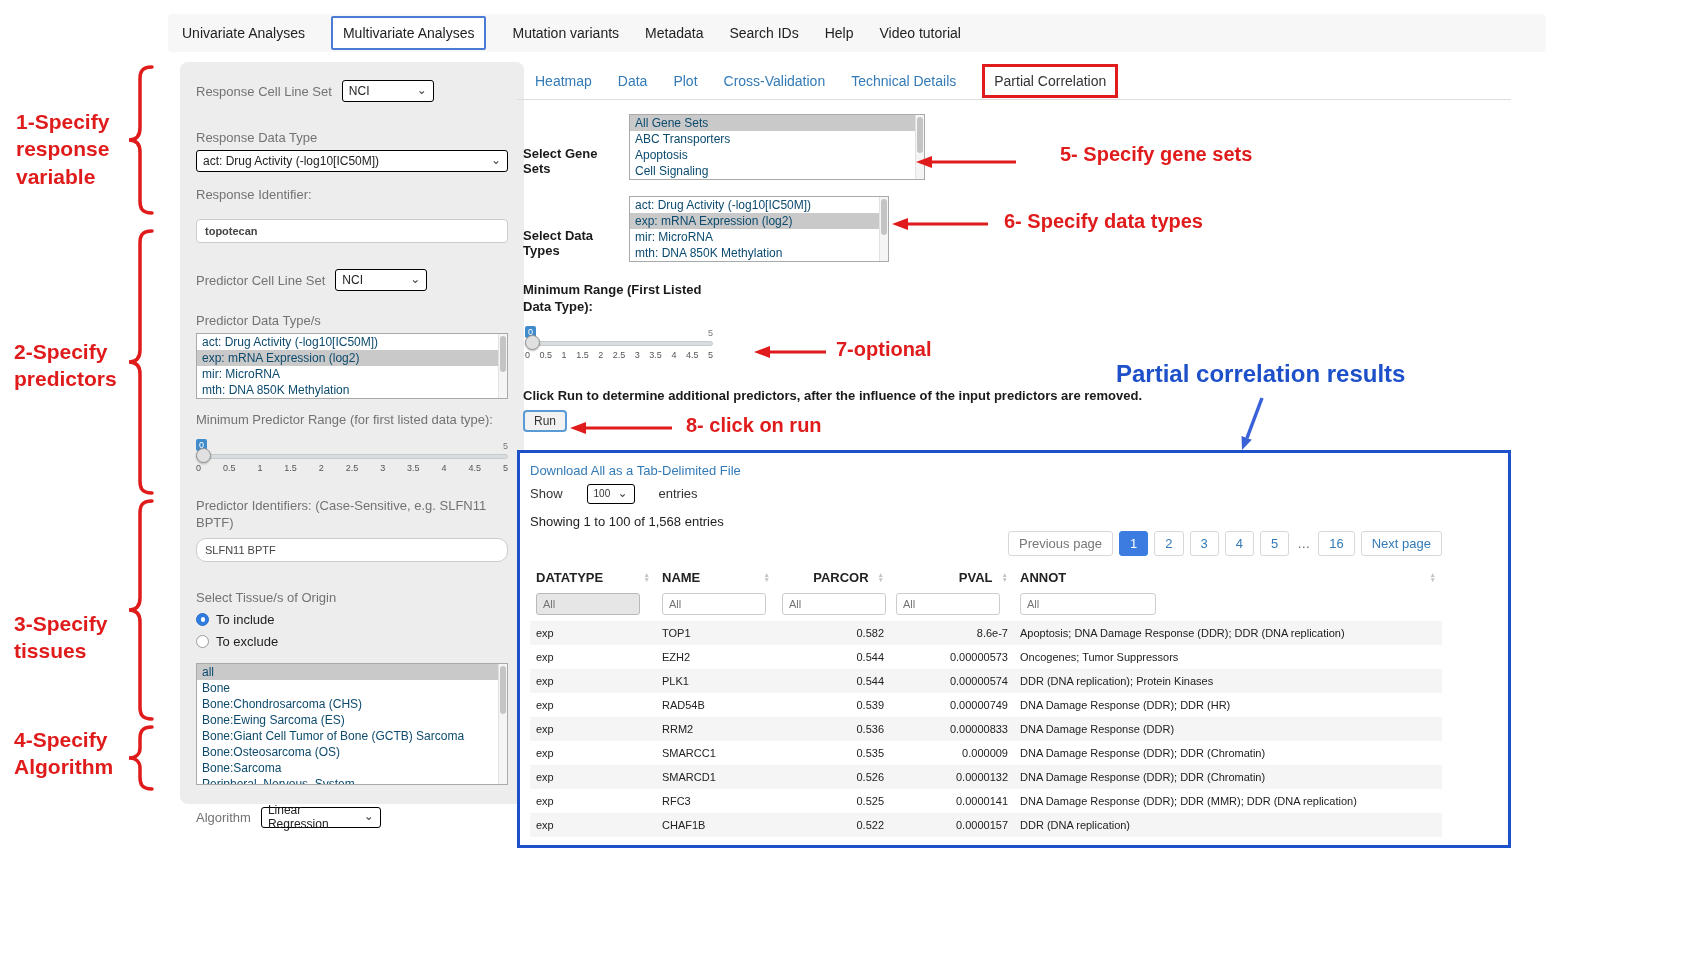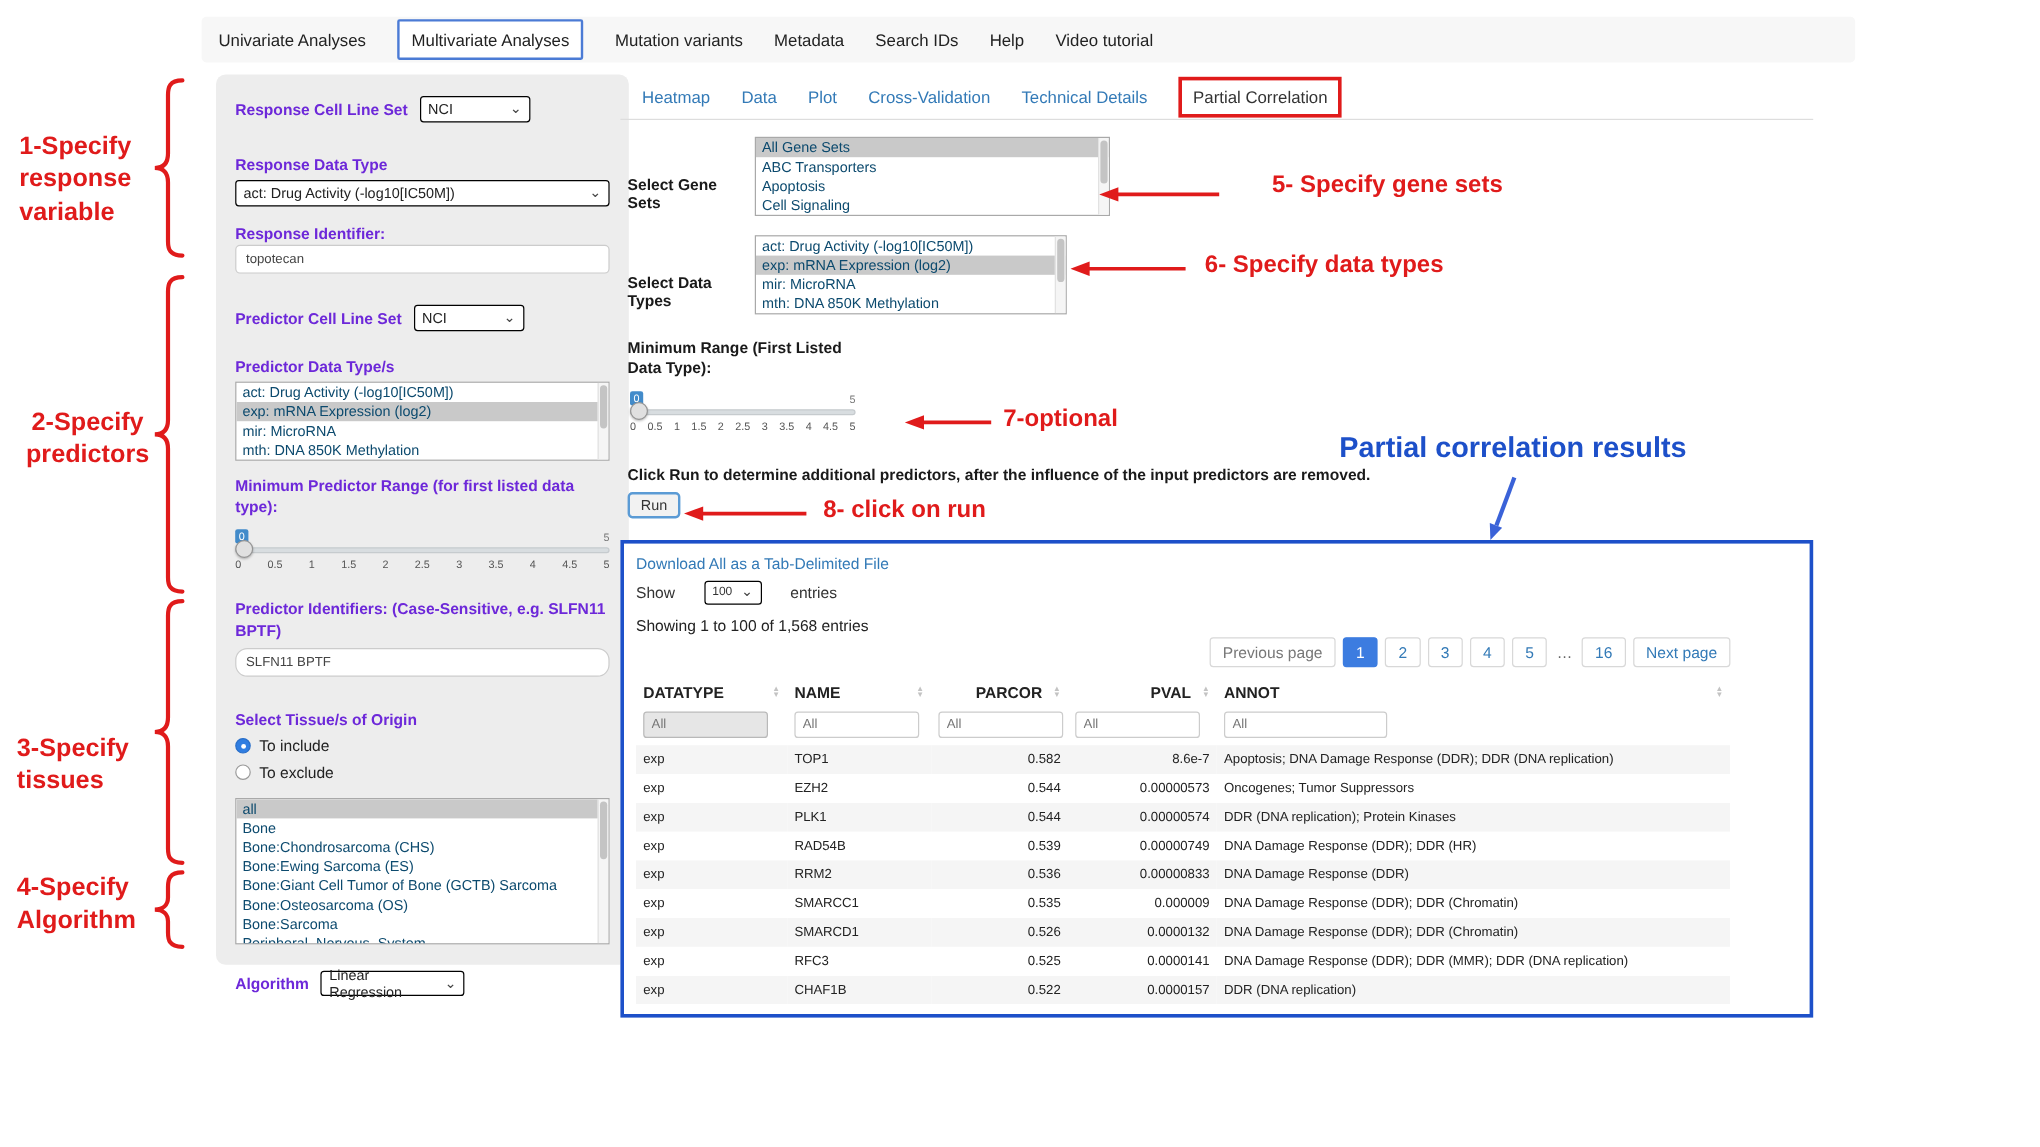--- a/index.html
+++ b/index.html
@@ -14,21 +14,21 @@
 
   
   .red-label { position:absolute; color:#e01b1b; font-weight:bold; font-size:21px; line-height:1.3; }
   .red-label.small { font-size:20px; line-height:1.2; white-space:nowrap; }
   .blue-label { position:absolute; color:#1d50c9; font-weight:bold; font-size:24px; white-space:nowrap; }
   .anno-svg { position:absolute; }
 
   
   .panel { position:absolute; left:180px; top:62px; width:344px; height:742px; background:#ededed;
            border-radius:8px; padding:14px 16px; font-size:13px; }
-  .blabel { font-weight:bold; font-size:13px; color:#6d28d9; display:block; }
+  .blabel { font-weight:normal; font-size:13px; color:#737373; display:block; }
   .inline-row { display:flex; align-items:center; gap:10px; }
   .fake-select { background:#fff; border:1px solid #000000; border-radius:3px; display:inline-flex;
                  align-items:center; justify-content:space-between; padding:2px 6px; font-size:12px;
                  color:#222; cursor:pointer; }
   .fake-select .caret { font-size:12px; color:#444; margin-left:6px; line-height:0.8; }
   .sel-sm { width:92px; height:22px; }
   .sel-full { width:100%; height:22px; }
   .sel-alg { width:120px; height:21px; font-size:12px; }
   .text-input { width:100%; height:24px; border:1px solid #ccc; border-radius:4px; background:#fff;
                 font-size:11px; color:#444; padding:0 8px; font-family:inherit; }
@@ -117,21 +117,21 @@
     <div class="nav-item">Search IDs</div>
     <div class="nav-item">Help</div>
     <div class="nav-item">Video tutorial</div>
   </nav>
 
   <div class="red-label" style="left:16px; top:108px; width:118px;">1-Specify response variable</div>
   <svg class="anno-svg" style="left:124px; top:64px;" width="34" height="152" viewBox="0 0 34 152">
     <path d="M28,3 C17,3 16,9 16,15 L16,64 C16,72 12,76 5,76 C12,76 16,80 16,88 L16,137 C16,143 17,149 28,149" fill="none" stroke="#e01b1b" stroke-width="3.5" stroke-linecap="round"></path>
   </svg>
 
-  <div class="red-label" style="left:14px; top:338px; width:118px;text-align:center;">2-Specify predictors</div>
+  <div class="red-label" style="left:14px; top:338px; width:118px;">2-Specify predictors</div>
   <svg class="anno-svg" style="left:124px; top:228px;" width="34" height="268" viewBox="0 0 34 268">
     <path d="M28,3 C17,3 16,9 16,15 L16,122 C16,130 12,134 5,134 C12,134 16,138 16,146 L16,253 C16,259 17,265 28,265" fill="none" stroke="#e01b1b" stroke-width="3.5" stroke-linecap="round"></path>
   </svg>
 
   <div class="red-label" style="left:14px; top:610px; width:110px;">3-Specify tissues</div>
   <svg class="anno-svg" style="left:124px; top:498px;" width="34" height="224" viewBox="0 0 34 224">
     <path d="M28,3 C17,3 16,9 16,15 L16,100 C16,108 12,112 5,112 C12,112 16,116 16,124 L16,209 C16,215 17,221 28,221" fill="none" stroke="#e01b1b" stroke-width="3.5" stroke-linecap="round"></path>
   </svg>
 
   <div class="red-label" style="left:14px; top:726px; width:120px;">4-Specify Algorithm</div>
@@ -149,21 +149,21 @@
       </span>
     </div>
 
     <span class="blabel" style="margin-top:28px;">Response Data Type</span>
     <span class="fake-select sel-full" style="margin-top:5px;">
       <span>act: Drug Activity (-log10[IC50M])</span>
       <span class="caret">⌄</span>
     </span>
 
     <span class="blabel" style="margin-top:15px;">Response Identifier:</span>
-    <input class="text-input" style="margin-top: 2px;" value="topotecan">
+    <input class="text-input" style="margin-top: 17px; font-weight: bold;" value="topotecan">
 
     <div class="inline-row" style="margin-top:26px;">
       <span class="blabel">Predictor Cell Line Set</span>
       <span class="fake-select sel-sm">
         <span>NCI</span>
         <span class="caret">⌄</span>
       </span>
     </div>
 
     <span class="blabel" style="margin-top:22px;">Predictor Data Type/s</span>

